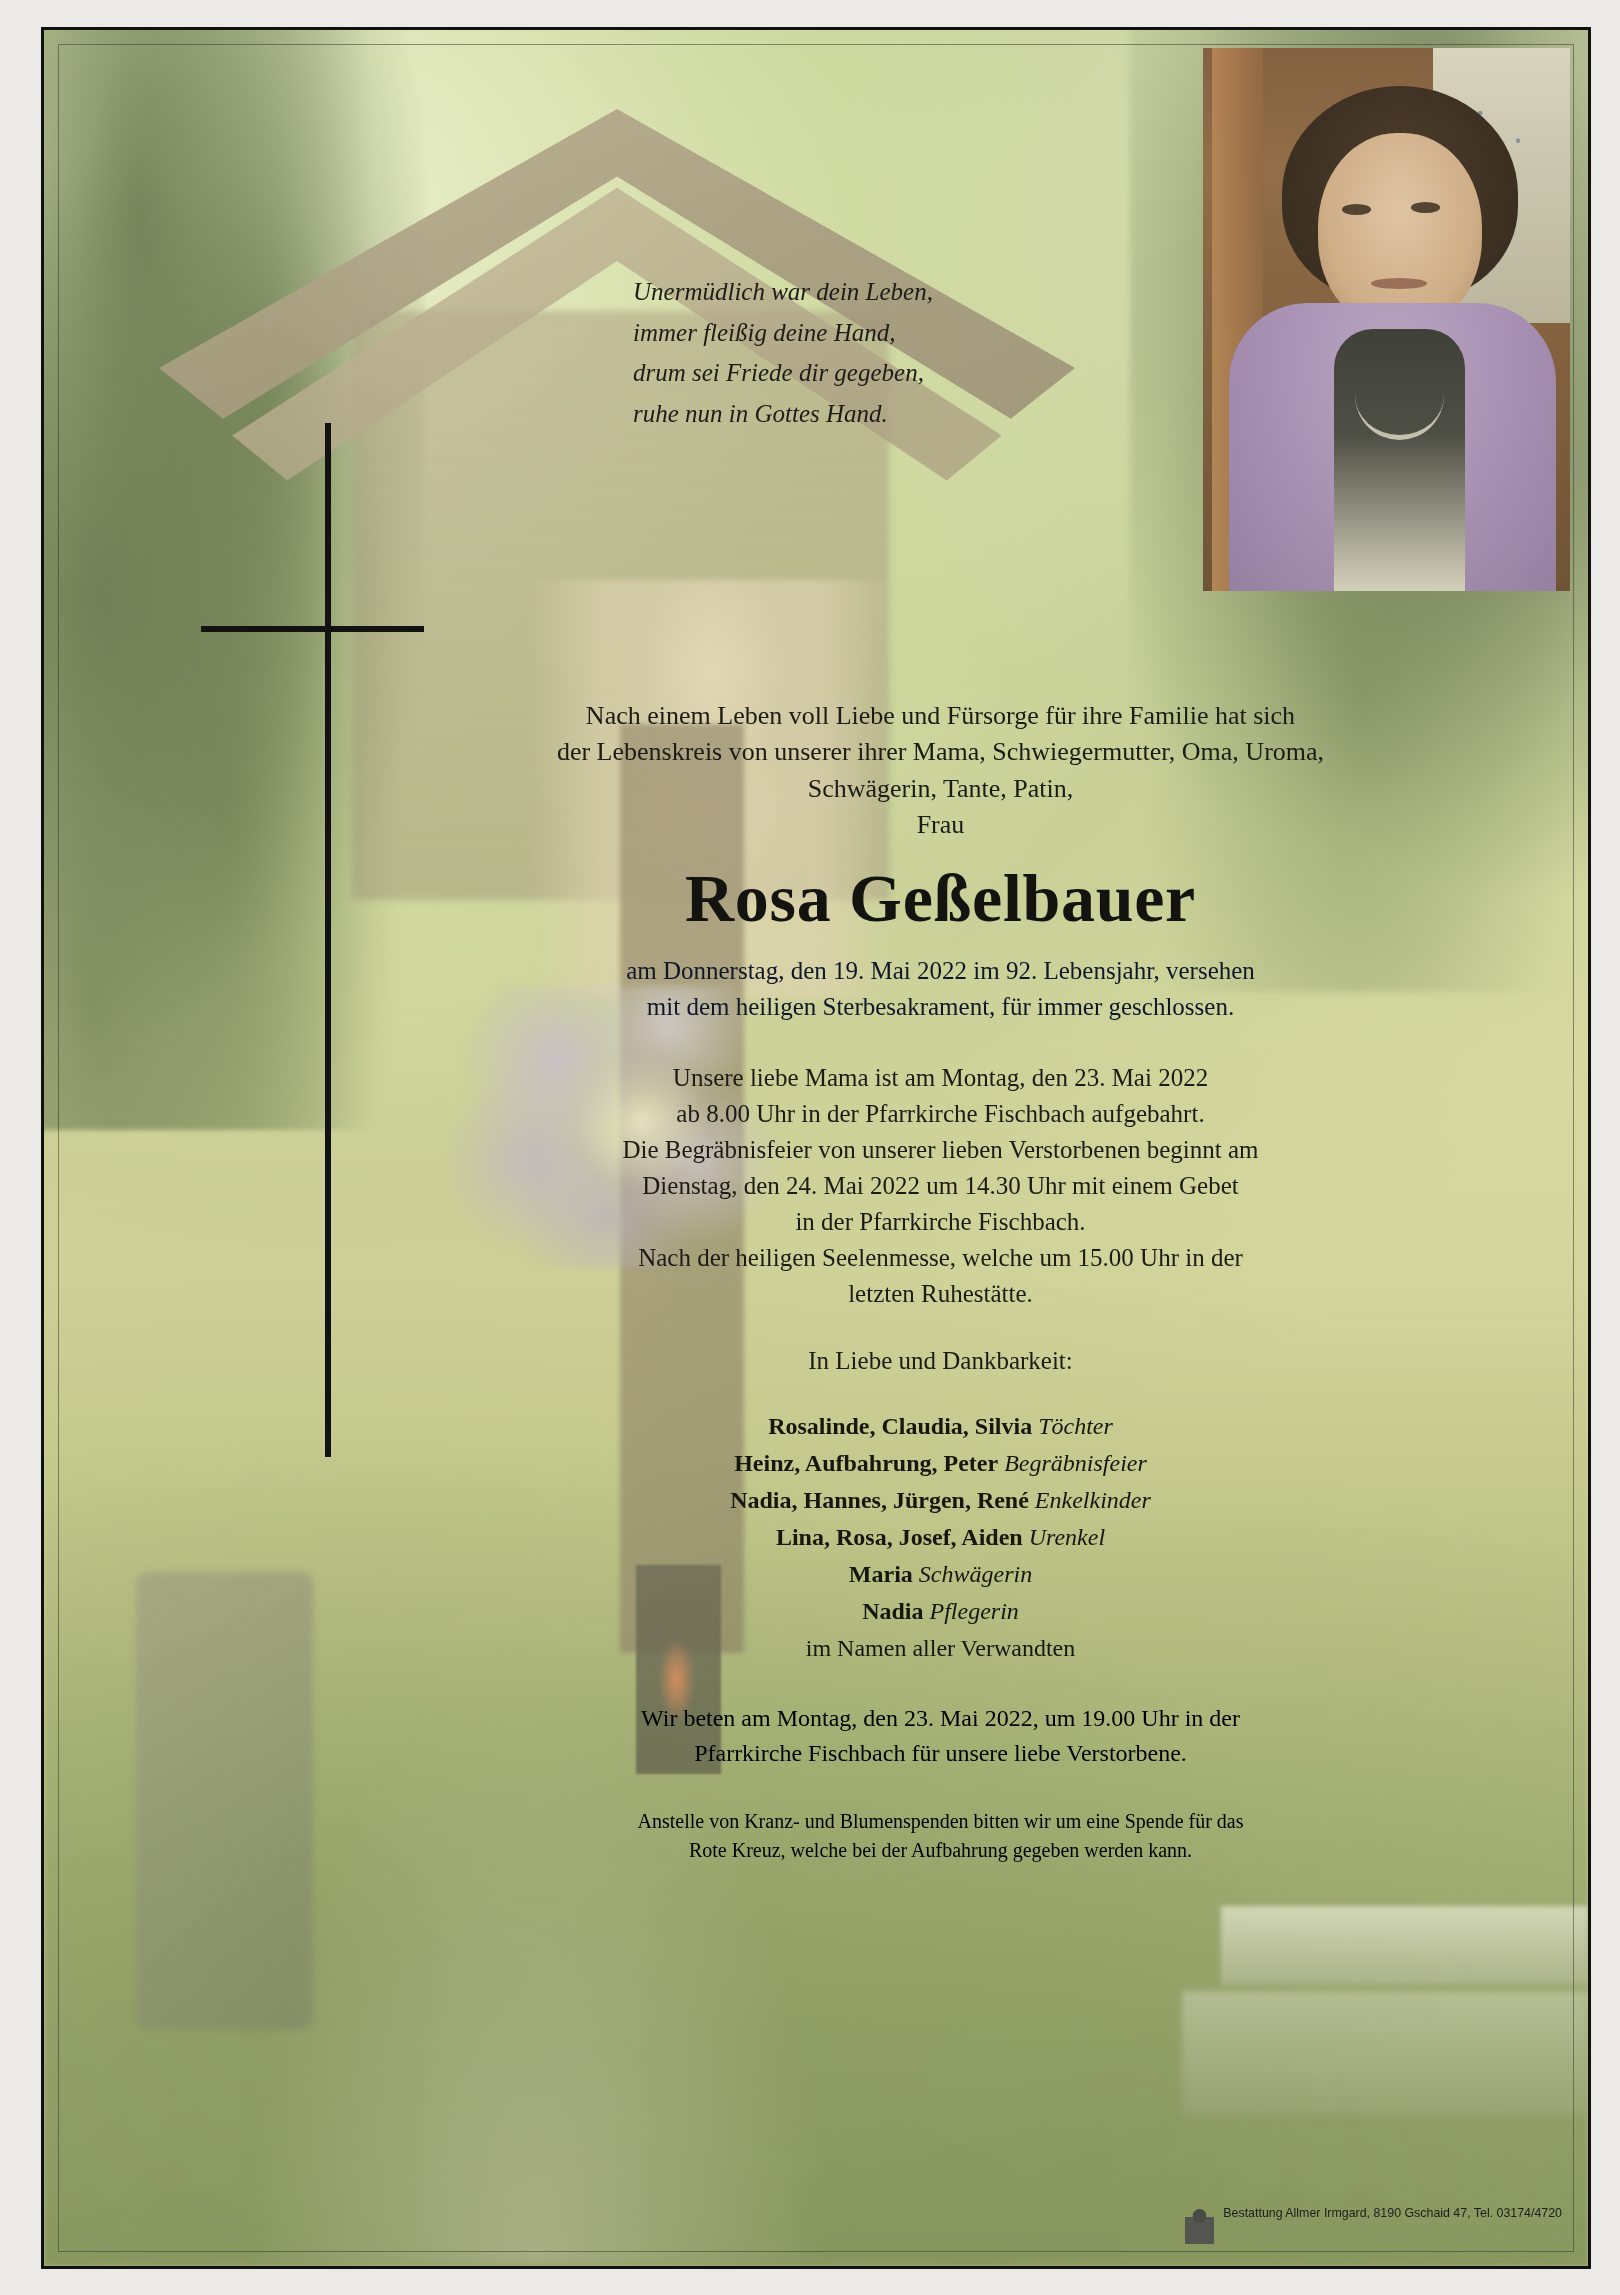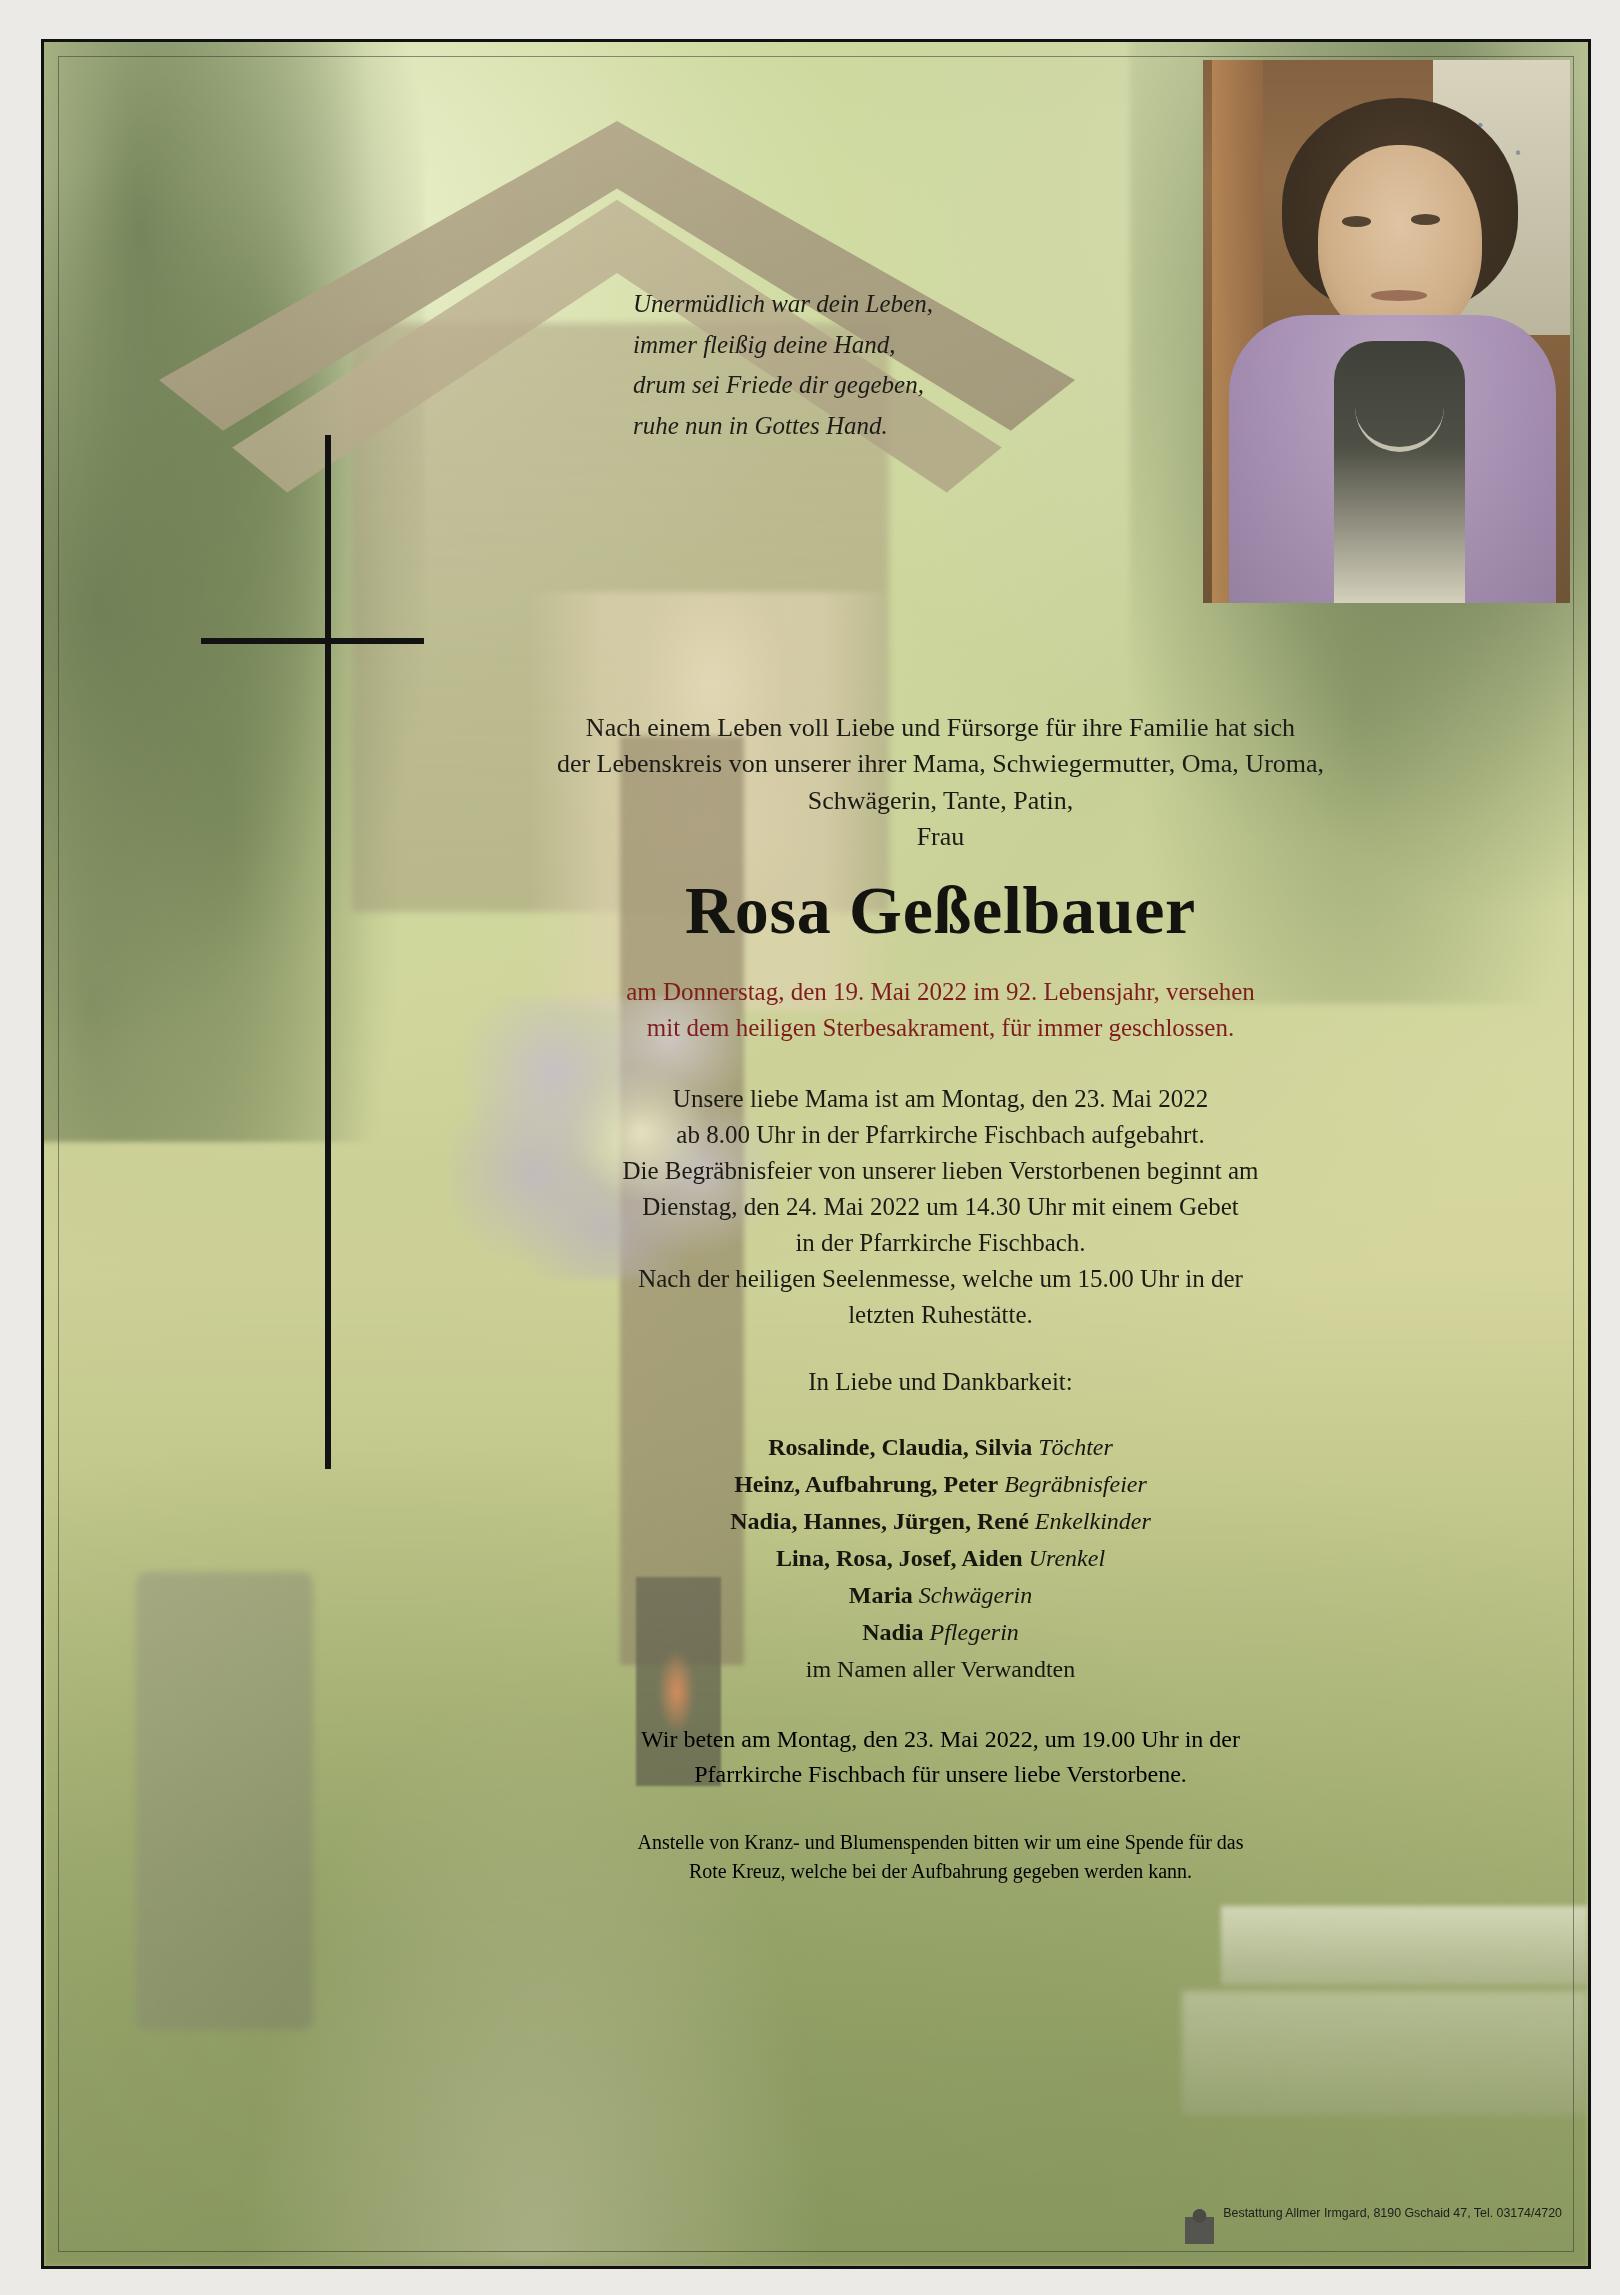--- a/index.html
+++ b/index.html
@@ -14,21 +14,21 @@
     overflow: hidden;
   }
 
   
   .page {
     position: relative;
     width: 1620px;
     height: 2295px;
     background: #eceae6;
     box-sizing: border-box;
-    padding: 39px 29px 26px 41px;
+    padding: 27px 29px 26px 41px;
   }
 
   .card {
     position: relative;
     width: 100%;
     height: 100%;
     box-sizing: border-box;
     border: 3.9px solid #111111;
     background: #b9bd8f;
     overflow: hidden;
@@ -316,24 +316,24 @@
   }
   .name {
     margin-top: 17px;
     font-size: 68px;
     font-weight: bold;
     letter-spacing: 0.7px;
     line-height: 1.1;
     color: #131310;
   }
   .death-line {
-    margin-top: 27px;
+    margin-top: 18px;
     font-size: 25px;
     line-height: 1.44;
-    color: #7f1d1d;
+    color: #0f172a;
   }
   .funeral {
     margin-top: 35px;
     font-size: 25px;
     line-height: 1.44;
     color: #1c1b16;
   }
   .thanks {
     margin-top: 35px;
     font-size: 25px;

